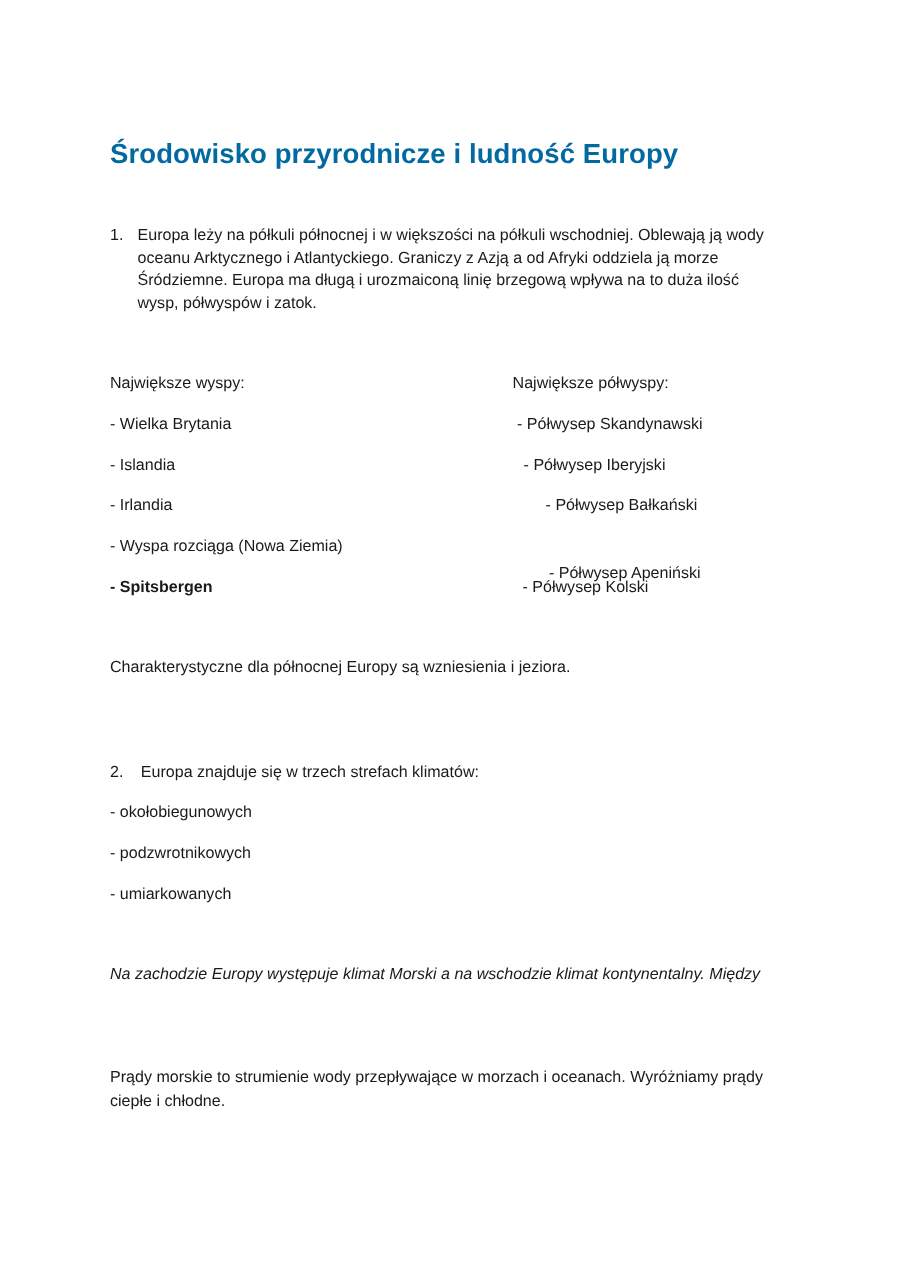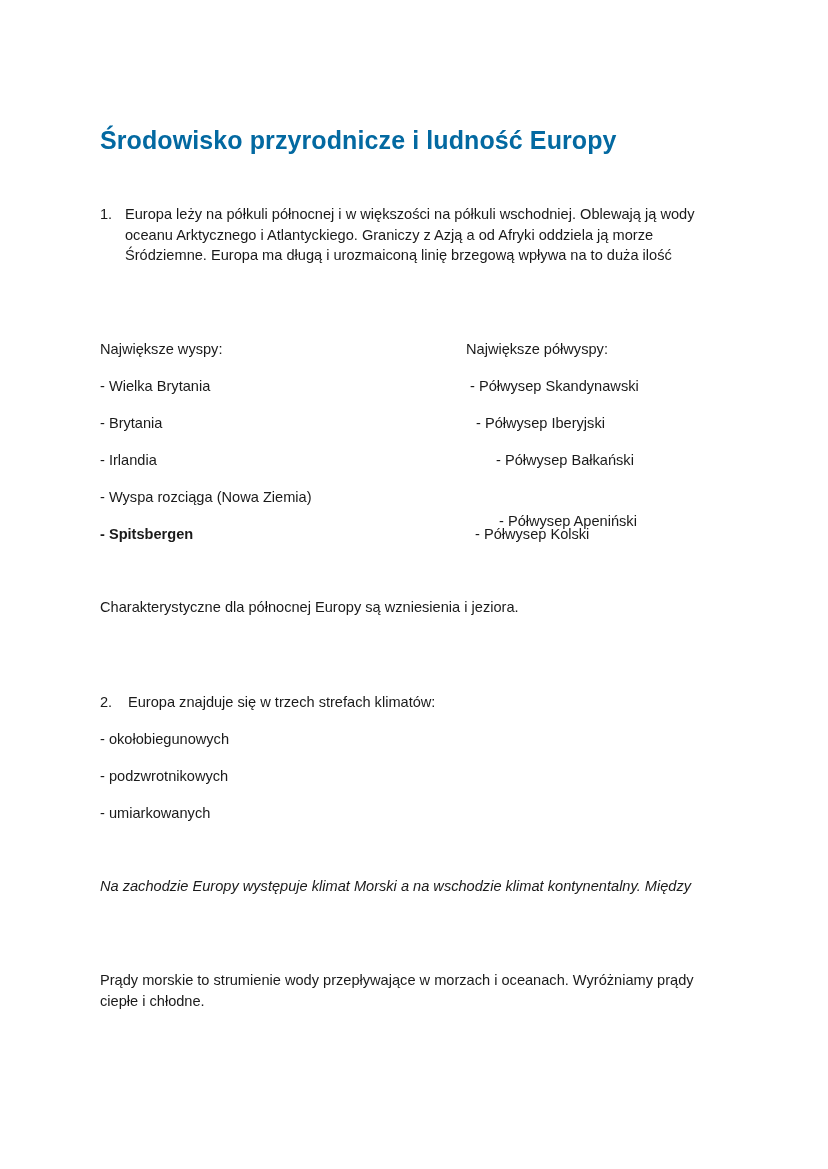--- a/index.html
+++ b/index.html
@@ -54,26 +54,27 @@
 
 <div>
 
   <div class="abs title">Środowisko przyrodnicze i ludność Europy</div>
 
   <div class="abs txt num" style="top:204px;">1.</div>
   <div class="item1-body">
     <div>Europa leży na półkuli północnej i w większości na półkuli wschodniej. Oblewają ją wody</div>
     <div>oceanu Arktycznego i Atlantyckiego. Graniczy z Azją a od Afryki oddziela ją morze</div>
     <div>Śródziemne. Europa ma długą i urozmaiconą linię brzegową wpływa na to duża ilość</div>
+    <div>wysp, półwyspów i zatok.</div>
   </div>
 
   <div>
     <div class="abs txt" style="left:100px; top:339px;">Największe wyspy:</div>
     <div class="abs txt" style="left:100px; top:376px;">- Wielka Brytania</div>
-    <div class="abs txt" style="left:100px; top:413px;">- Brytania</div>
+    <div class="abs txt" style="left:100px; top:413px;">- Islandia</div>
     <div class="abs txt" style="left:100px; top:450px;">- Irlandia</div>
     <div class="abs txt" style="left:100px; top:487px;">- Wyspa rozciąga (Nowa Ziemia)</div>
     <div class="abs txt" style="left:100px; top:524px;font-weight:bold;">- Spitsbergen</div>
   </div>
 
   <div>
     <div class="abs txt" style="left:466px; top:339px;">Największe półwyspy:</div>
     <div class="abs txt" style="left:470px; top:376px;">- Półwysep Skandynawski</div>
     <div class="abs txt" style="left:476px; top:413px;">- Półwysep Iberyjski</div>
     <div class="abs txt" style="left:496px; top:450px;">- Półwysep Bałkański</div>

